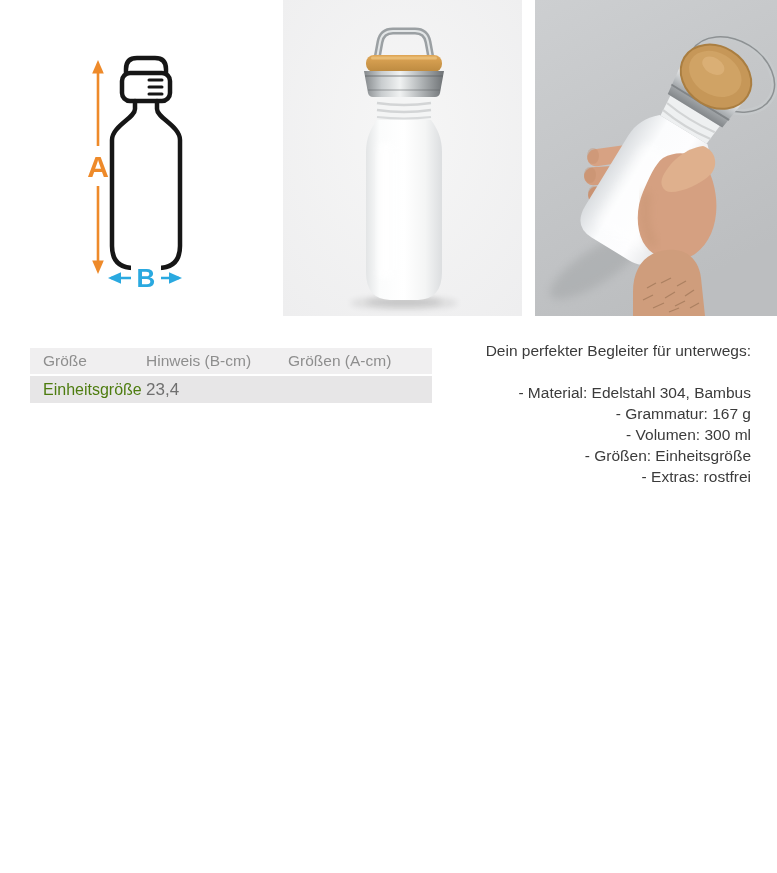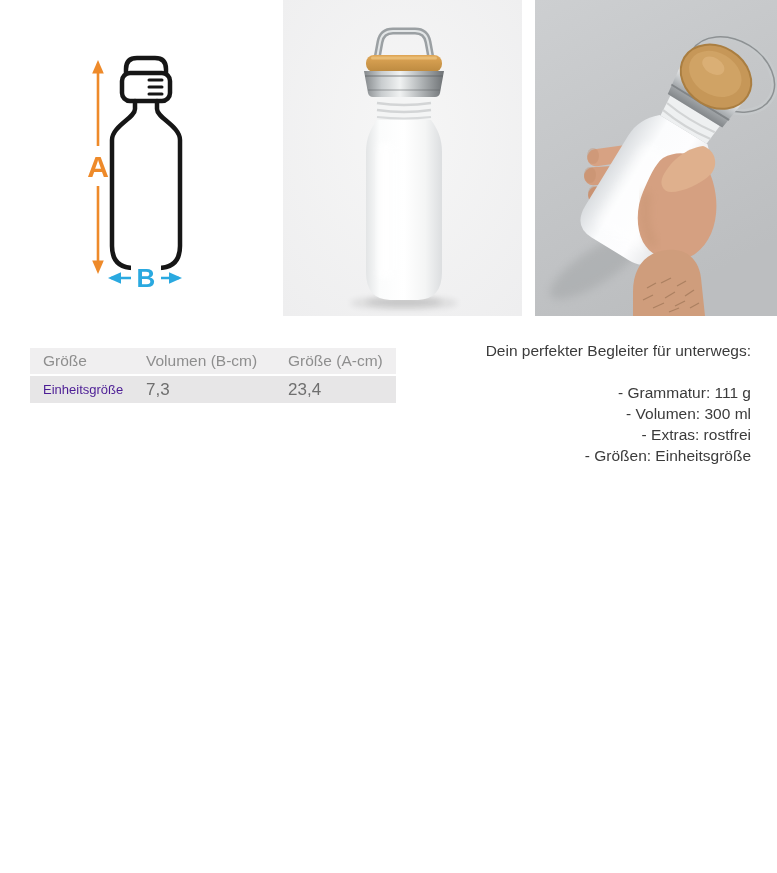--- a/index.html
+++ b/index.html
@@ -18,27 +18,27 @@
     font-family:"Liberation Sans", sans-serif;
   }
   .tile{position:absolute;}
   .diagram-tile{left:30px;top:40px;width:240px;height:280px;}
   .photo-front-tile{left:283px;top:0;width:239px;height:316px;}
   .photo-hand-tile{left:535px;top:0;width:242px;height:316px;}
   svg{display:block;}
   .dim-label-a{fill:var(--orange);font:bold 30px "Liberation Sans",sans-serif;}
   .dim-label-b{fill:var(--blue);font:bold 26px "Liberation Sans",sans-serif;}
 
-  .size-table{position:absolute;left:30px;top:348px;width:366px;}
+  .size-table{position:absolute;left:30px;top:348px;width:402px;}
   .size-table .trow{display:grid;grid-template-columns:103px 142px 121px;align-items:center;}
   .size-table .thead{height:26px;background:var(--th-bg);margin-bottom:2px;}
   .size-table .thead .cell{font-size:15.5px;color:var(--th-ink);padding-left:13px;}
   .size-table .tdata{height:27px;background:var(--tr-bg);}
   .size-table .tdata .cell{color:var(--tr-ink);padding-left:13px;font-size:17px;}
-  .size-table .tdata .cell.small{font-size:13px;color:#4c1d95;}
+  .size-table .tdata .cell.small{font-size:16px;color:#4d7c0f;}
 
   .description{position:absolute;left:417px;top:340px;width:334px;
     font-size:15.5px;line-height:21px;color:var(--ink);text-align:right;}
   .description .block{margin:0 0 21px 0;}
   .prewrap{white-space:pre-line;}
 </style>
 </head>
 <body>
 
 <div class="tile diagram-tile">
@@ -198,31 +198,31 @@
           <path d="M 134 312 l 10 -4"></path>
         <path d="M 155 308 l 9 -5"></path>
       </g>
     </g>
   </svg>
 </div>
 
 <div class="size-table">
   <div class="trow thead">
     <div class="cell">Größe</div>
-    <div class="cell">Volumen (B-cm)</div>
-    <div class="cell">Größe (A-cm)</div>
+    <div class="cell">Hinweis (B-cm)</div>
+    <div class="cell">Größen (A-cm)</div>
   </div>
   <div class="trow tdata">
     <div class="cell small">Einheitsgröße</div>
-    <div class="cell">7,3</div>
     <div class="cell">23,4</div>
   </div>
 </div>
 
 <div class="description">
   <div class="block">Dein perfekter Begleiter für unterwegs:</div>
   <div class="block">
-    <div>- Grammatur: 111 g</div>
+    <div>- Material: Edelstahl 304, Bambus</div>
+    <div>- Grammatur: 167 g</div>
     <div>- Volumen: 300 ml</div>
+    <div>- Größen: Einheitsgröße</div>
     <div>- Extras: rostfrei</div>
-    <div>- Größen: Einheitsgröße</div>
   </div>
 </div>
 
 </body></html>

